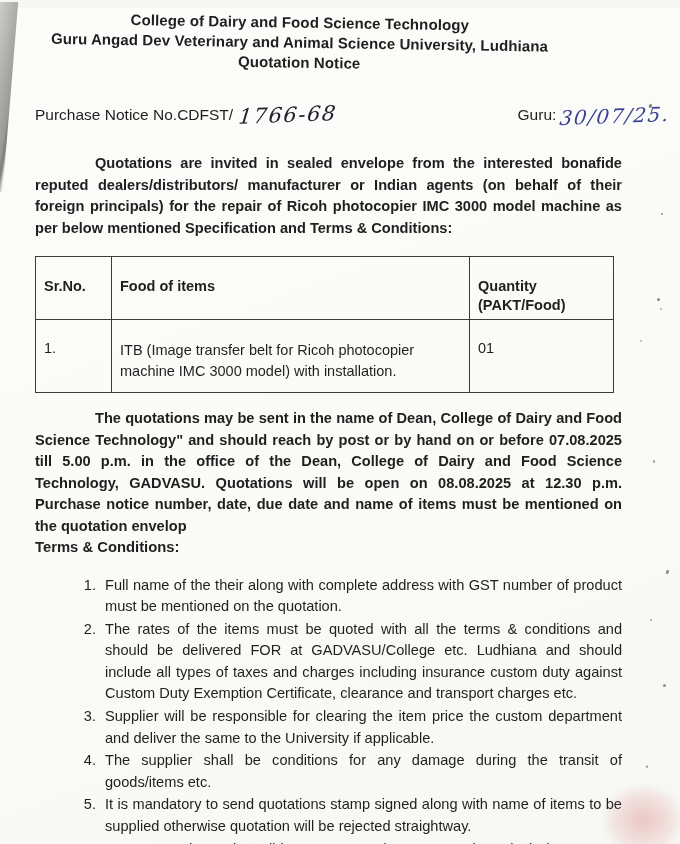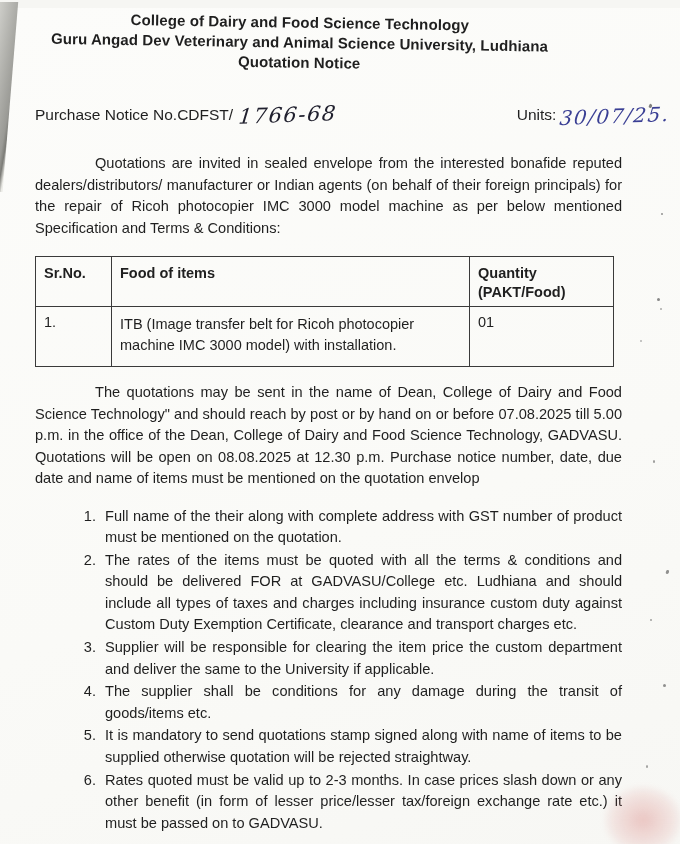--- a/index.html
+++ b/index.html
@@ -80,39 +80,39 @@
     margin-left:4px;
     position:relative;top:3px;
   }
   .para{
     margin:0 58px 0 35px;
     font-size:14.6px;
     line-height:21.5px;
     text-align:justify;
   }
   .indent{text-indent:60px;}
-  .para-1{margin-top:28px;}
-  .para-2{margin-top:15px;}
+  .para-1{margin-top:28px;font-weight:bold;}
+  .para-2{margin-top:15px;font-weight:bold;}
   .terms-heading{
     margin:0 58px 0 35px;
     font-size:14.8px;
     line-height:21.5px;
     font-weight:bold;
   }
   table.items{
     margin:17px 0 0 35px;
     width:578px;
     border-collapse:collapse;
     font-size:14.5px;
     table-layout:fixed;
   }
   table.items th, table.items td{
     border:1.6px solid #3a3a3a;
     vertical-align:top;
-    padding:7px 8px 4px 8px;
+    padding:20px 8px 4px 8px;
     text-align:left;
   }
   table.items th{font-weight:bold;white-space:pre-line;line-height:19px;}
   .col-sr{width:76px;}
   .col-name{width:358px;}
   .col-qty{width:144px;}
   td.name-cell{text-align:justify;line-height:20.5px;}
   table.items tbody td{height:48px;}
 
   ol.terms{
@@ -138,21 +138,21 @@
     <span class="h-line">College of Dairy and Food Science Technology</span>
     <span class="h-line">Guru Angad Dev Veterinary and Animal Science University, Ludhiana</span>
     <span class="h-line">Quotation Notice</span>
   </div>
 
   <div class="notice-row">
     <div>
       <span>Purchase Notice No.CDFST/</span><span class="hand hand-no">1766-68</span>
     </div>
     <div>
-      <span>Units:</span><span class="hand hand-date">30/07/25.</span>
+      <span>Guru:</span><span class="hand hand-date">30/07/25.</span>
     </div>
   </div>
 
   <p class="para indent para-1">Quotations are invited in sealed envelope from the interested bonafide reputed dealers/distributors/ manufacturer or Indian agents (on behalf of their foreign principals) for the repair of Ricoh photocopier IMC 3000 model machine as per below mentioned Specification and Terms &amp; Conditions:</p>
 
   <table class="items">
     <colgroup>
         <col class="col-sr">
         <col class="col-name">
         <col class="col-qty">
@@ -168,20 +168,21 @@
     <tbody>
       <tr>
         <td>1.</td>
         <td class="name-cell">ITB (Image transfer belt for Ricoh photocopier machine IMC 3000 model) with installation.</td>
         <td>01</td>
       </tr>
     </tbody>
   </table>
 
   <p class="para indent para-2">The quotations may be sent in the name of Dean, College of Dairy and Food Science Technology" and should reach by post or by hand on or before 07.08.2025 till 5.00 p.m. in the office of the Dean, College of Dairy and Food Science Technology, GADVASU. Quotations will be open on 08.08.2025 at 12.30 p.m. Purchase notice number, date, due date and name of items must be mentioned on the quotation envelop</p>
+  <p class="terms-heading">Terms &amp; Conditions:</p>
 
   <ol class="terms">
     <li>Full name of the their along with complete address with GST number of product must be mentioned on the quotation.</li>
     <li>The rates of the items must be quoted with all the terms &amp; conditions and should be delivered FOR at GADVASU/College etc. Ludhiana and should include all types of taxes and charges including insurance custom duty against Custom Duty Exemption Certificate, clearance and transport charges etc.</li>
     <li>Supplier will be responsible for clearing the item price the custom department and deliver the same to the University if applicable.</li>
     <li>The supplier shall be conditions for any damage during the transit of goods/items etc.</li>
     <li>It is mandatory to send quotations stamp signed along with name of items to be supplied otherwise quotation will be rejected straightway.</li>
     <li>Rates quoted must be valid up to 2-3 months. In case prices slash down or any other benefit (in form of lesser price/lesser tax/foreign exchange rate etc.) it must be passed on to GADVASU.</li>
 
   </ol>

